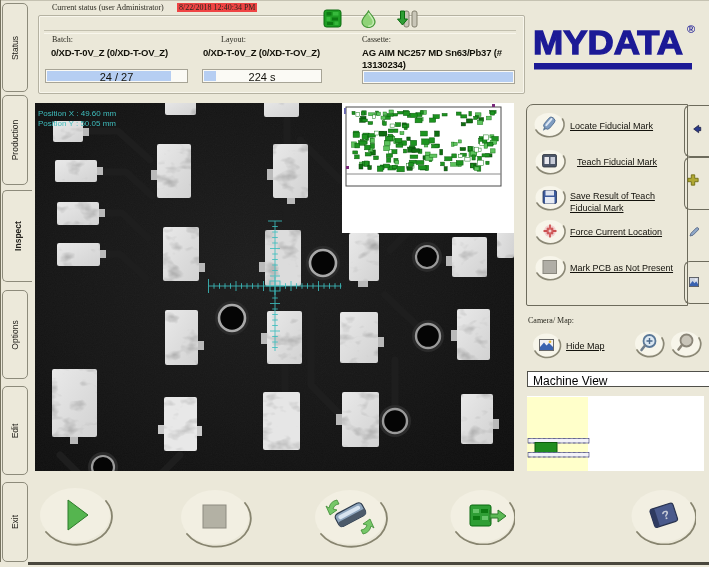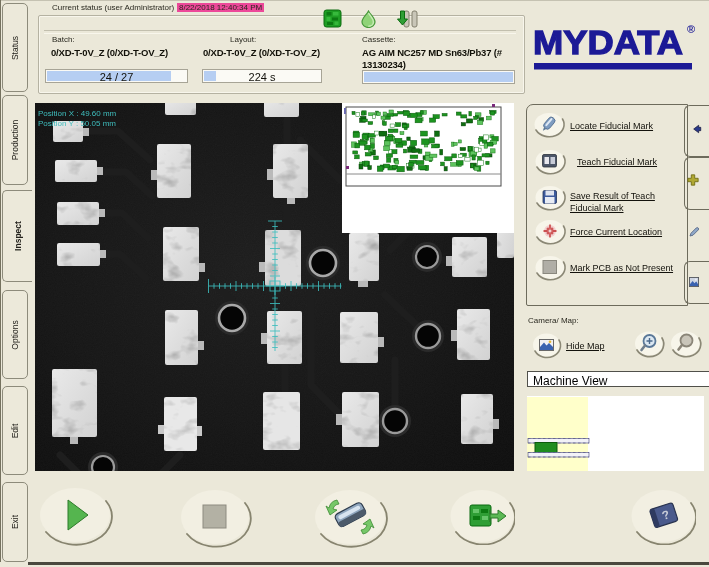--- a/index.html
+++ b/index.html
@@ -1,20 +1,20 @@
 <!DOCTYPE html>
 <html><head>
 <meta charset="utf-8">
 <style>
 html,body{margin:0;padding:0;}
 #app{position:relative;width:709px;height:567px;background:#ebe8d9;font-family:"Liberation Sans",sans-serif;overflow:hidden;color:#1c1b15;}
 .abs{position:absolute;}
 .vtab{position:absolute;left:2px;width:26px;background:#ece9da;border:1px solid #8d8b7b;border-radius:5px;box-sizing:border-box;}
 .vtab span{position:absolute;left:50%;top:50%;transform:translate(-50%,-50%) rotate(-90deg);font-size:8.5px;white-space:nowrap;color:#23221c;}
-.lbl{font-size:8px;color:#29281f;}
+.lbl{font-size:8px;color:#29281f;font-family:Liberation Serif, serif;}
 .val{font-size:9.5px;font-weight:bold;letter-spacing:-0.2px;color:#111008;}
 .bar{position:absolute;height:14px;background:#fbfaf5;border:1px solid #a7a496;box-sizing:border-box;}
 .barfill{position:absolute;top:1px;bottom:1px;left:1px;background:#b6cef2;}
 .bartext{position:absolute;width:100%;text-align:center;font-size:11px;top:1px;color:#13120c;}
 .btnlabel{font-size:9px;color:#13120c;text-decoration:underline;}
 </style>
 </head>
 <body>
 <div id="app">
 
@@ -43,34 +43,34 @@
 <div class="vtab" style="top:482px;height:80px;">
       <span>Exit</span>
     </div>
 
 <div class="abs" style="left:0;top:0;width:1px;height:562px;background:#75725f;"></div>
 
 <div class="abs" style="left:38px;top:15px;width:485px;height:77px;border:1px solid #b5b2a2;border-radius:2px;box-shadow:inset 0 0 0 1px #f8f6ec;"></div>
 
 <div class="abs lbl" style="left:50px;top:3px;background:#ebe8d9;padding:0 2px;">Current status (user Administrator)</div>
 
-<div class="abs lbl" style="left:177px;top:3px;background:#ec4899;padding:0 2px;">8/22/2018 12:40:34 PM</div>
+<div class="abs lbl" style="left:177px;top:3px;background:#ef4444;padding:0 2px;">8/22/2018 12:40:34 PM</div>
 
 <div class="abs" style="left:44px;top:30px;width:472px;height:2px;border-top:1px solid #c2bfae;border-bottom:1px solid #f8f6ec;"></div>
 
 <div class="abs lbl" style="left:52px;top:35px;">Batch:</div>
 
 <div class="abs val" style="left:51px;top:47px;">0/XD-T-0V_Z (0/XD-T-OV_Z)</div>
 
 <div class="bar" style="left:45px;top:69px;width:143px;">
   <div class="barfill" style="width:124px;"></div>
   <div class="bartext">24 / 27</div>
 </div>
 
-<div class="abs lbl" style="left:214px;top:35px;padding-left:16px;">Layout:</div>
+<div class="abs lbl" style="left:205px;top:35px;padding-left:16px;">Layout:</div>
 
 <div class="abs val" style="left:203px;top:47px;">0/XD-T-0V_Z (0/XD-T-OV_Z)</div>
 
 <div class="bar" style="left:202px;top:69px;width:120px;">
   <div class="barfill" style="width:12px;"></div>
   <div class="bartext">224 s</div>
 </div>
 
 <div class="abs lbl" style="left:362px;top:35px;">Cassette:</div>
 

